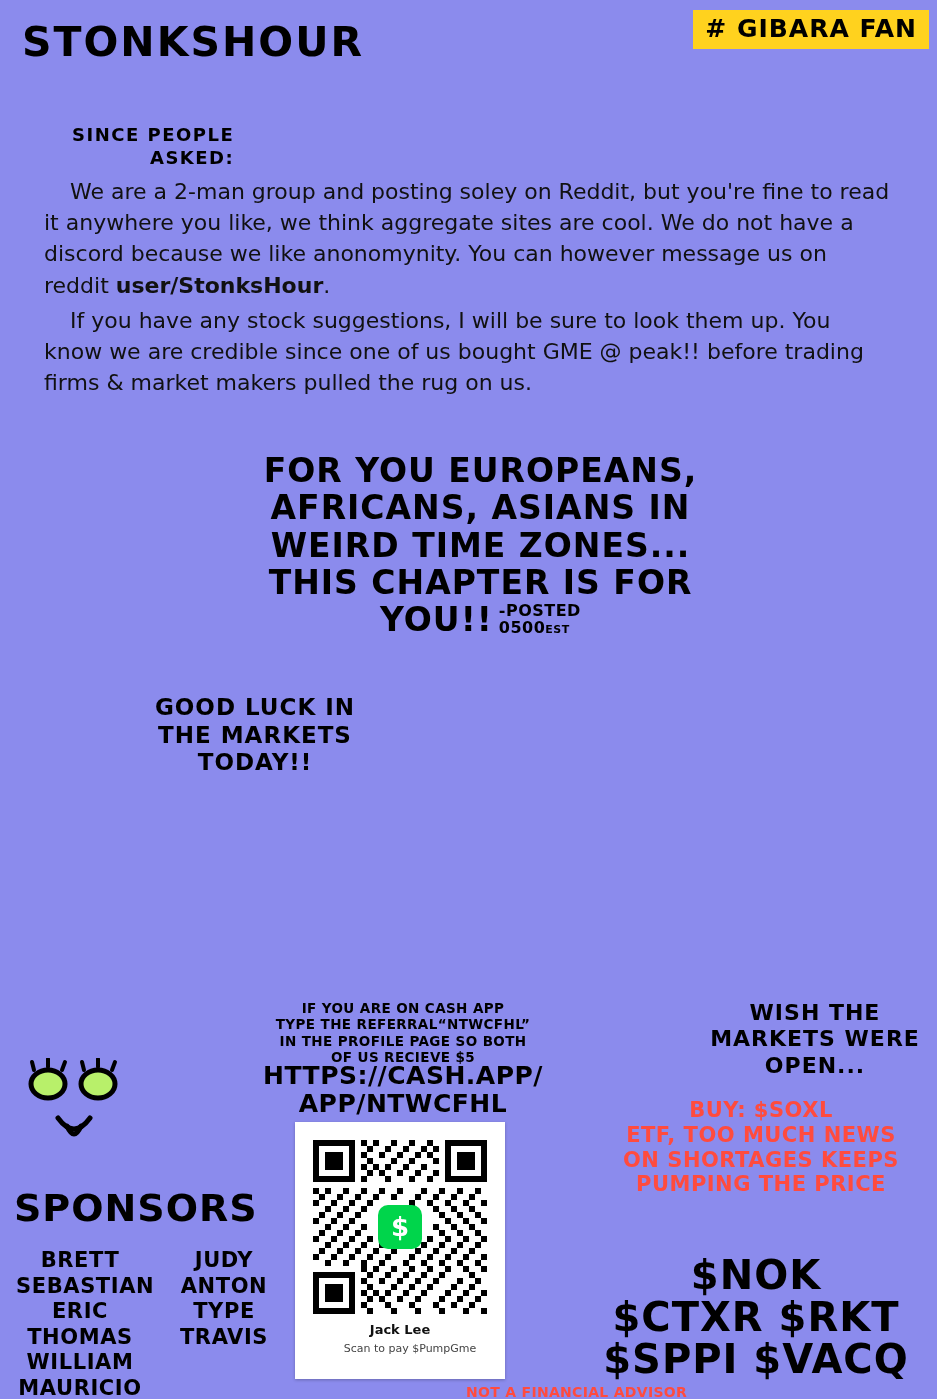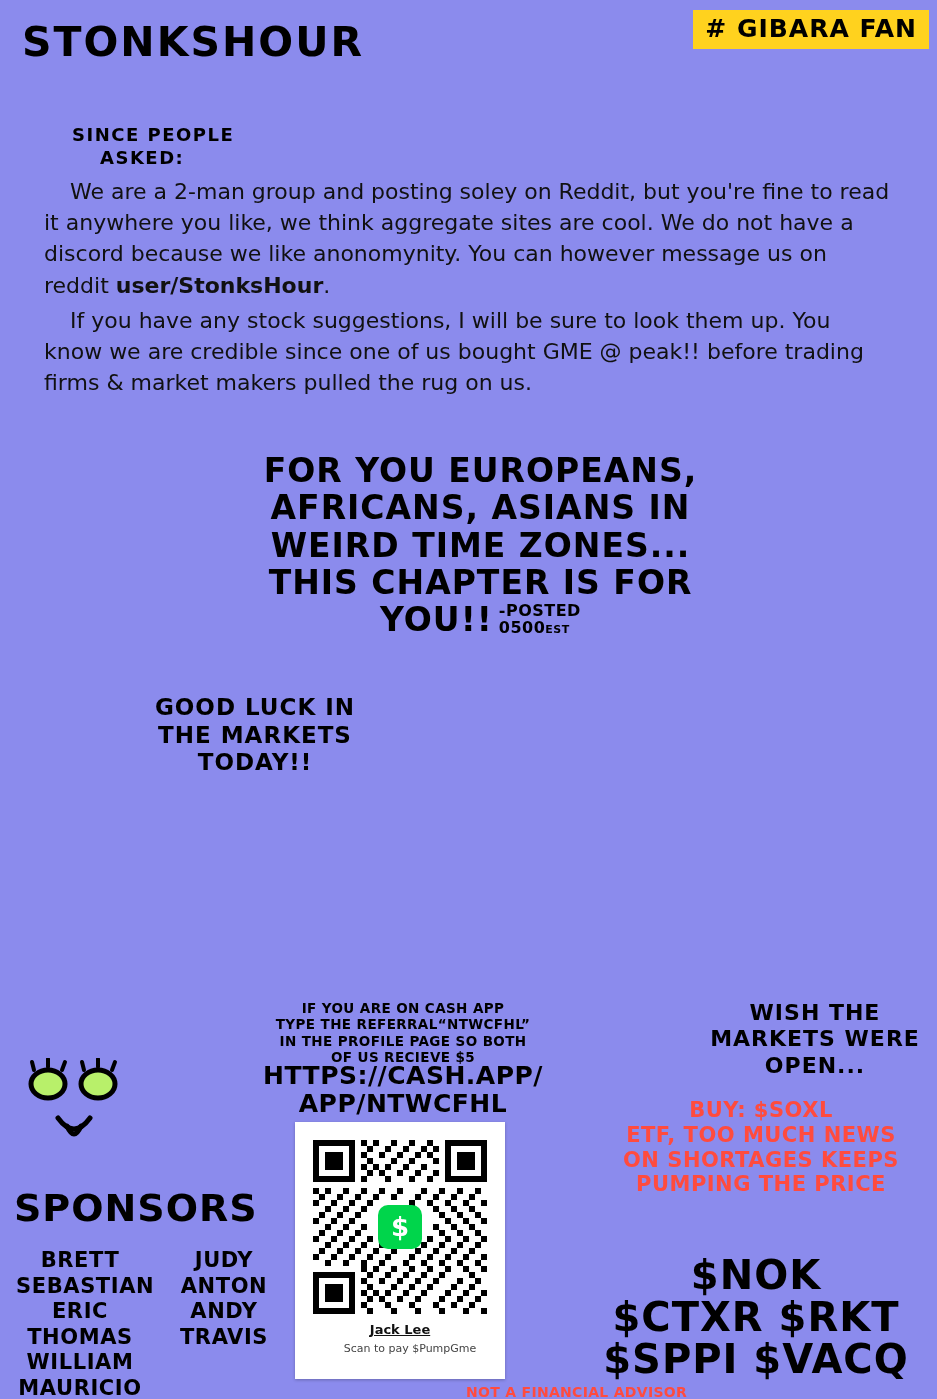--- a/index.html
+++ b/index.html
@@ -47,20 +47,21 @@
   
   .since {
     position: absolute;
     left: 72px;
     top: 124px;
     font-weight: bold;
     font-size: 18px;
     letter-spacing: 1.5px;
     line-height: 1.25;
     color: #000;
+    text-align: right;
   }
   .since .l2 { display:block; margin-left: 28px; }
 
   .para {
     position: absolute;
     left: 44px;
     top: 176px;
     width: 850px;
     font-family: "DejaVu Sans", sans-serif;
     font-size: 22px;
@@ -198,21 +199,20 @@
     font-family: "DejaVu Sans", sans-serif;
   }
   .qr-name {
     position: absolute;
     left: 0; right: 0;
     top: 200px;
     text-align: center;
     font-size: 13px;
     font-weight: bold;
     color: #111;
-    text-decoration: underline;
   }
   .qr-sub {
     position: absolute;
     left: 0; right: 0;
     top: 220px;
     text-align: center;
     font-size: 11px;
     color: #444;
     padding-left: 20px;
   }
@@ -322,21 +322,21 @@
       <div>BRETT</div>
       <div>SEBASTIAN</div>
       <div>ERIC</div>
       <div>THOMAS</div>
       <div>WILLIAM</div>
       <div>MAURICIO</div>
     </div>
     <div class="col">
       <div>JUDY</div>
       <div>ANTON</div>
-      <div>ANDY</div>
+      <div>TYPE</div>
       <div>TRAVIS</div>
     </div>
   </div>
 
   <div class="cash-note">
     <div>IF YOU ARE ON CASH APP</div>
     <div>TYPE THE REFERRAL“NTWCFHL”</div>
     <div>IN THE PROFILE PAGE SO BOTH</div>
     <div>OF US RECIEVE $5</div>
   </div>

